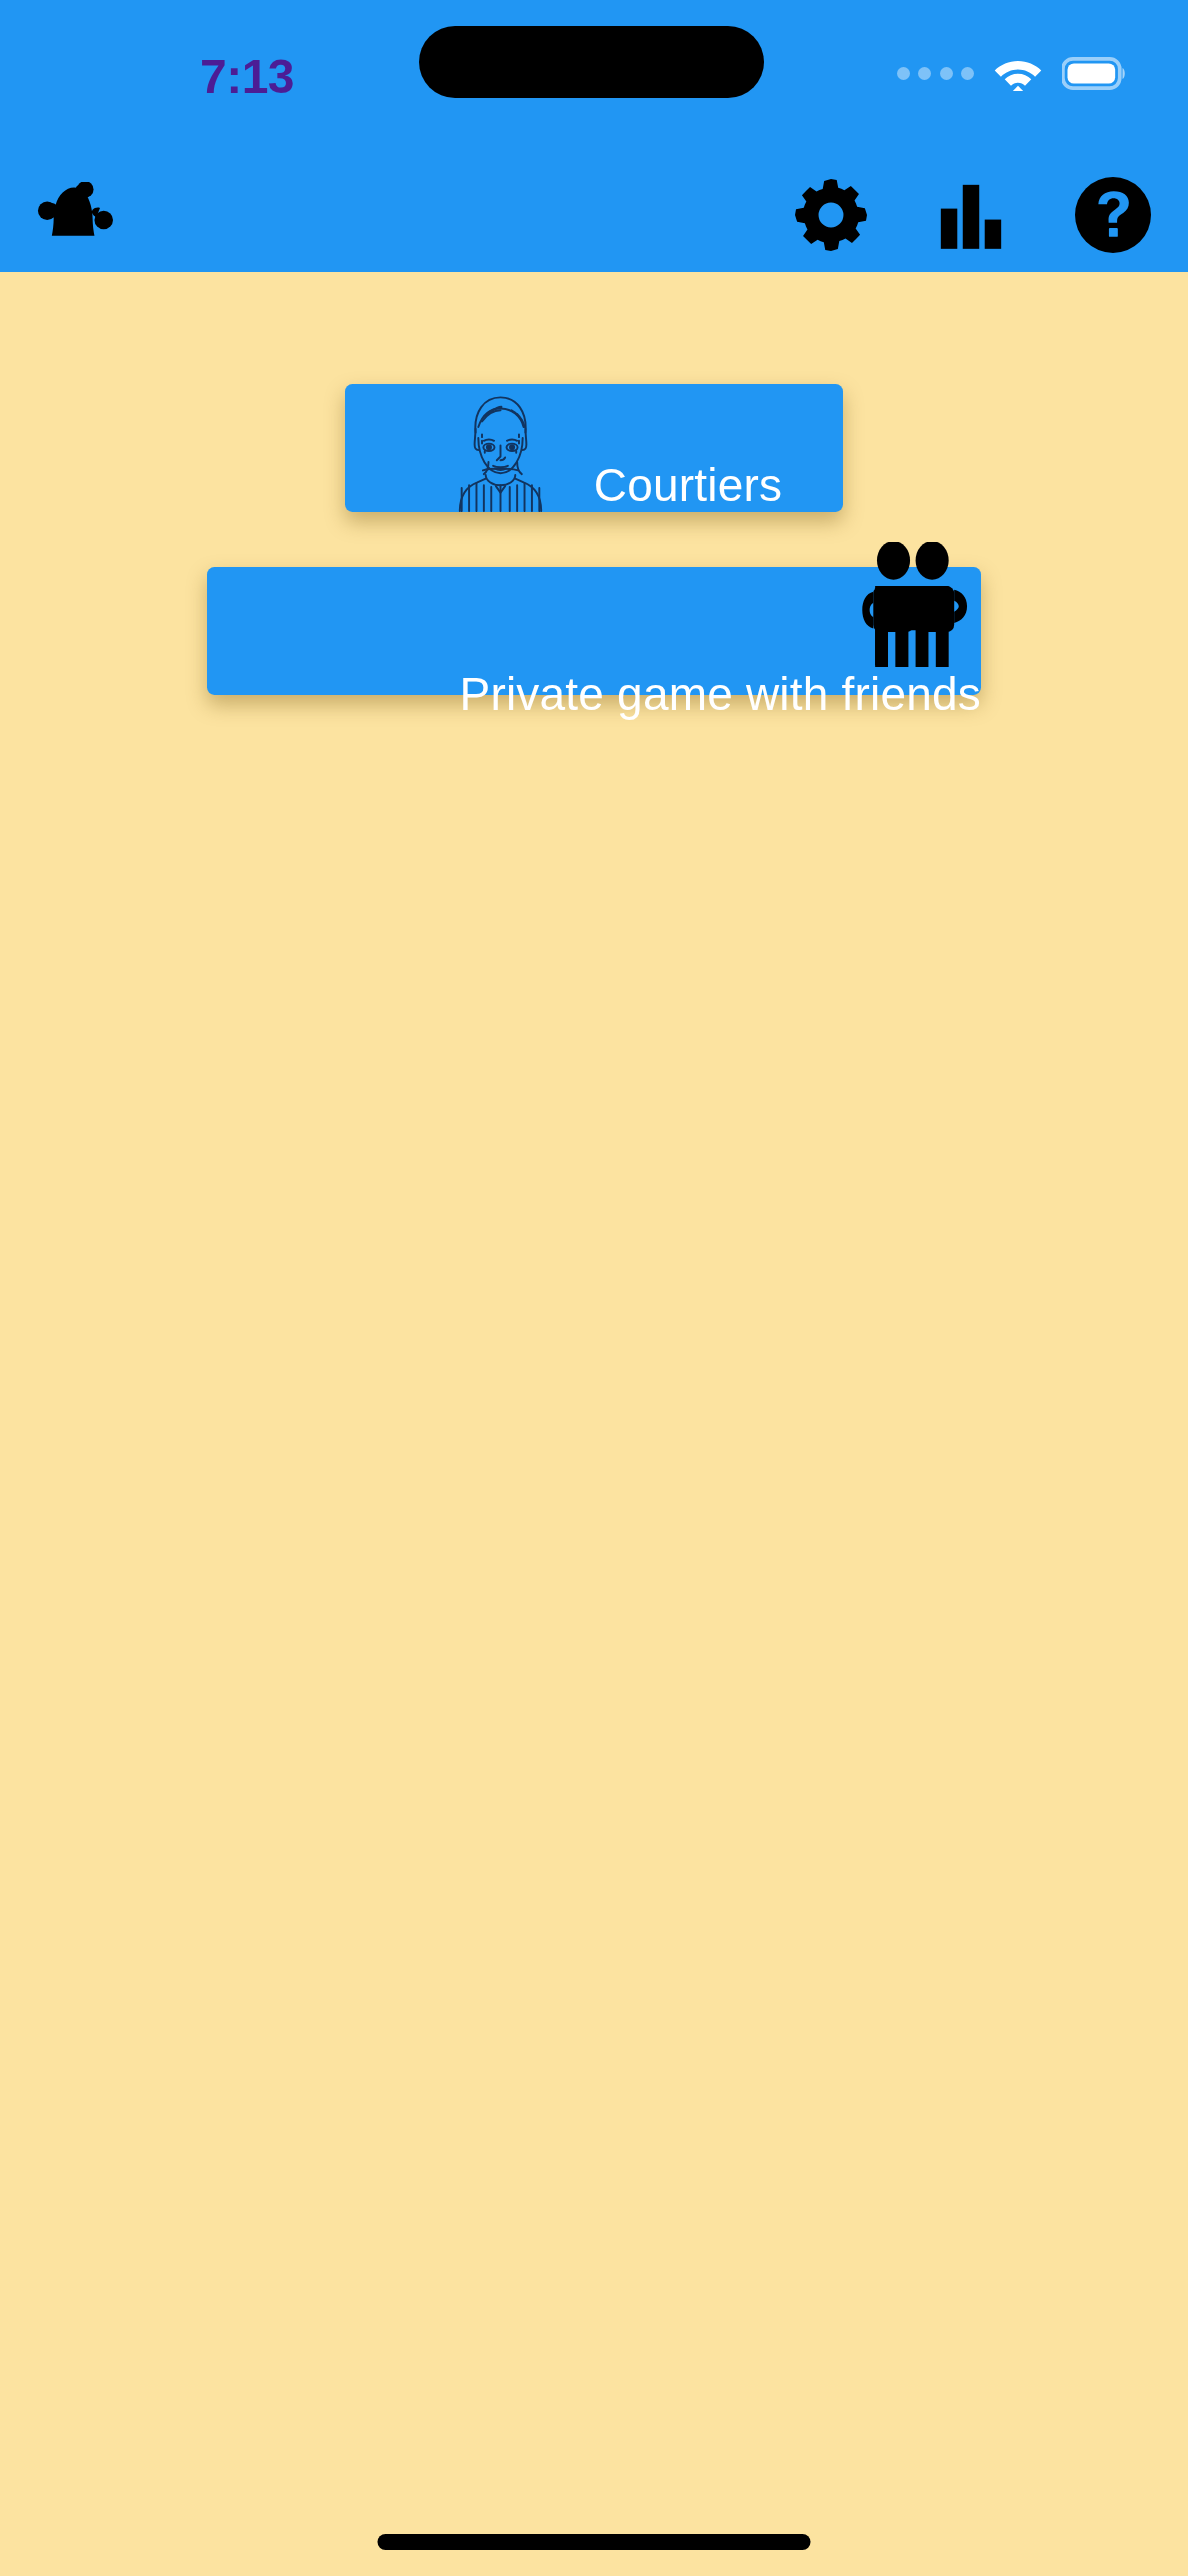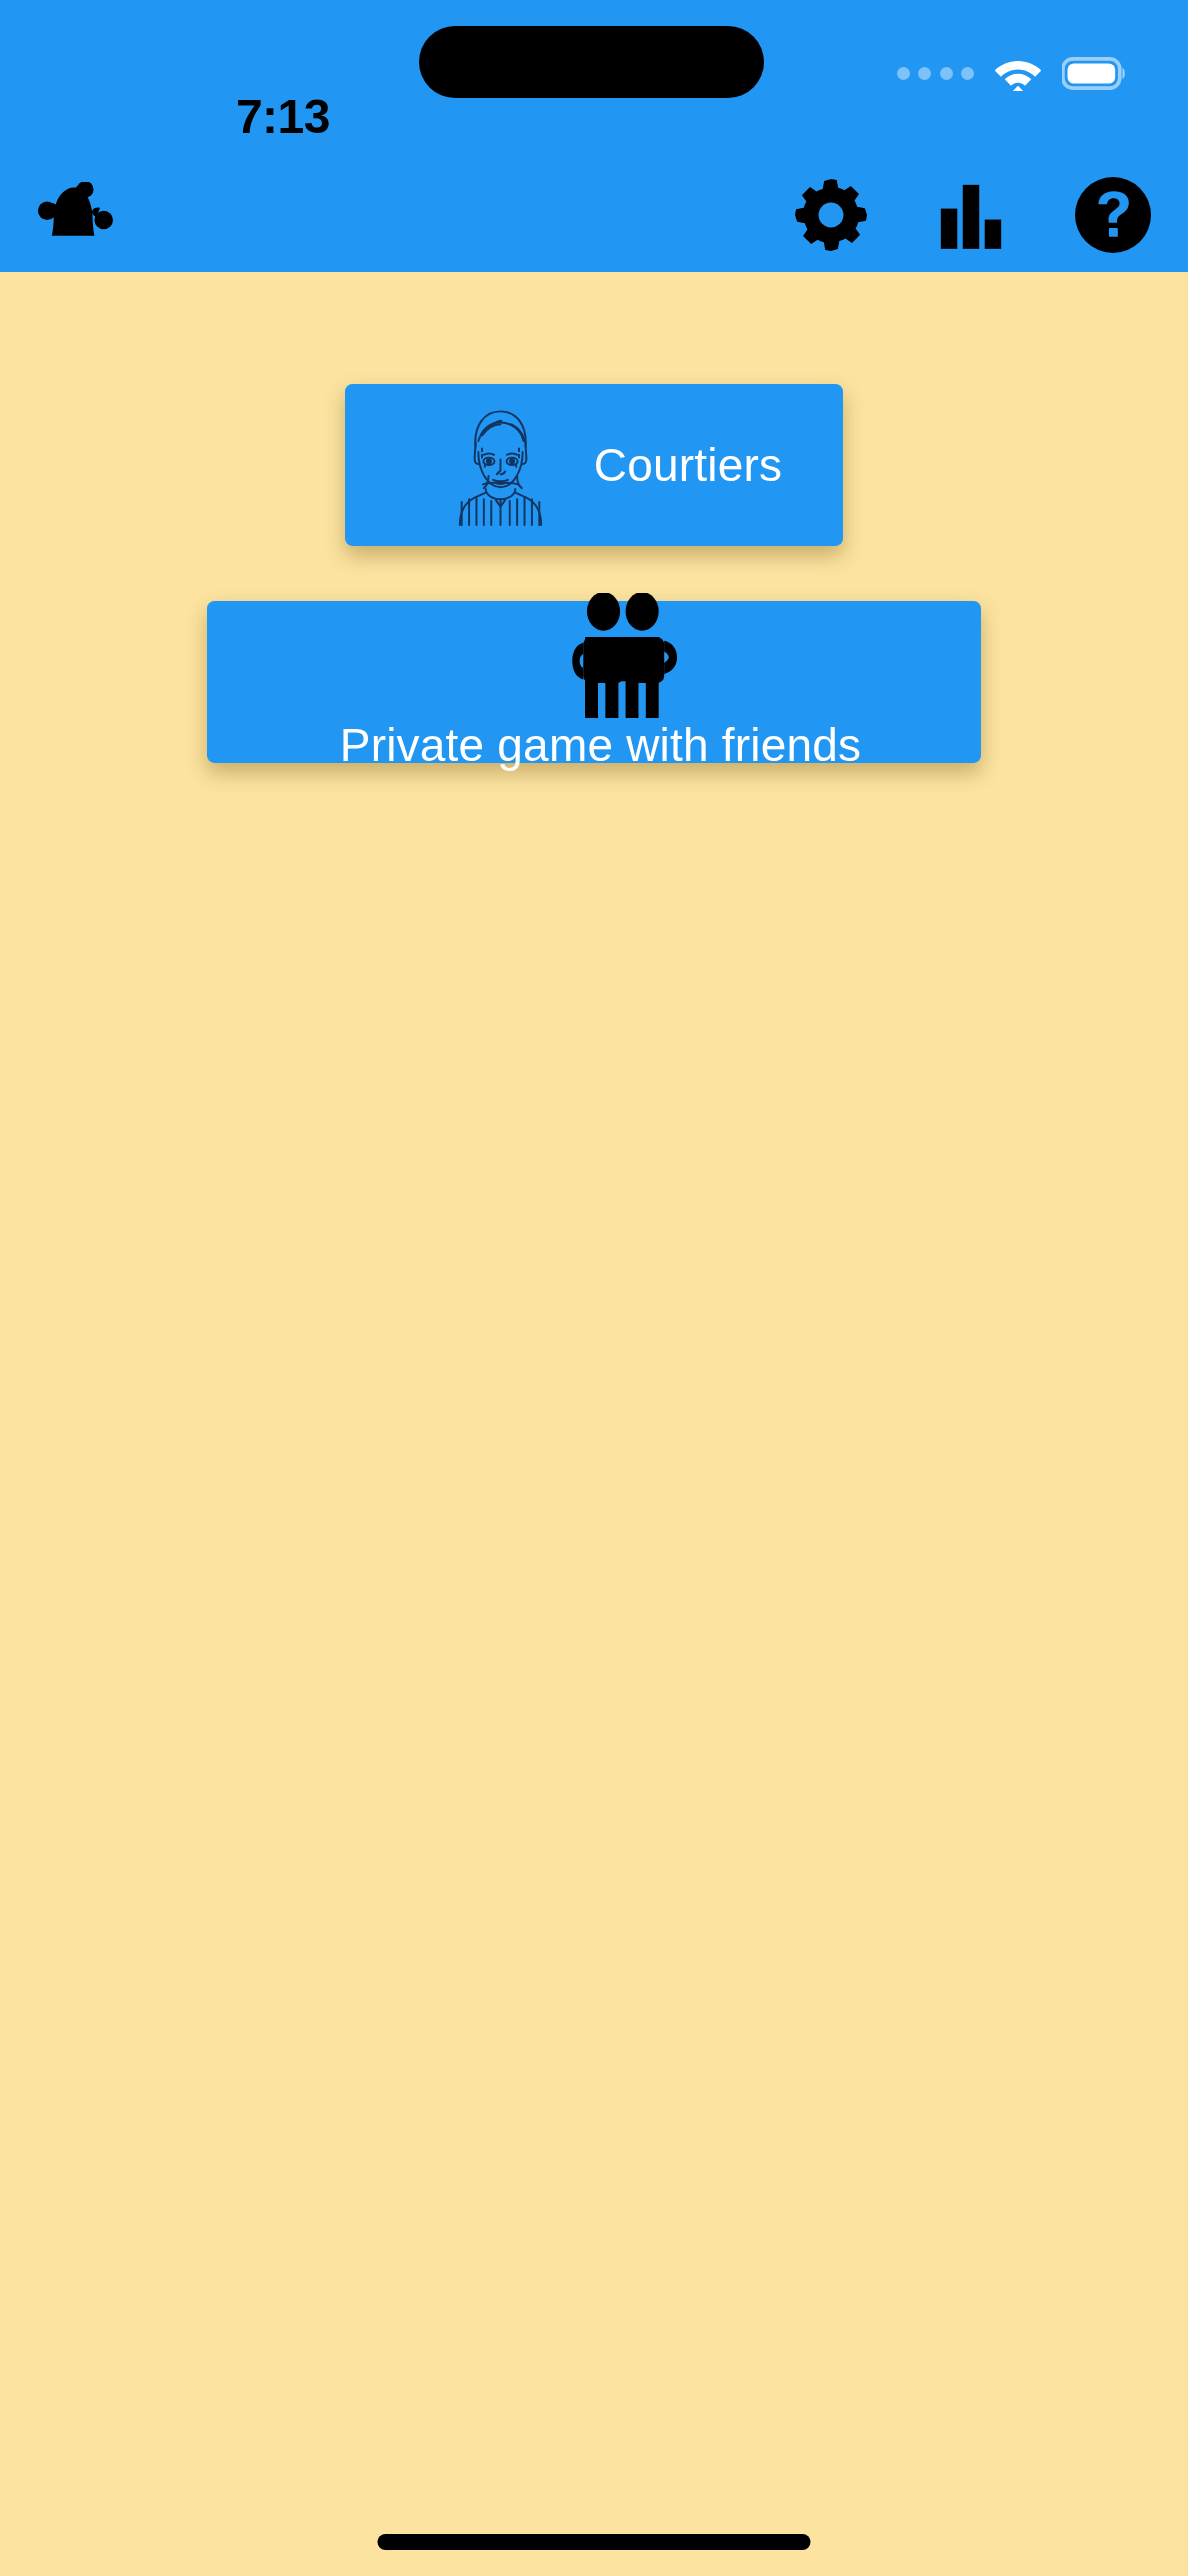--- a/index.html
+++ b/index.html
@@ -26,26 +26,25 @@
     width:1188px;
     height:158px;
     background:#2196F3;
     z-index:5;
   }
   #status-time {
     position:absolute;
     left:164px;
     top:49px;
     width:166px;
-    text-align:right;
+    text-align:center;
     font-size:48px;
     font-weight:700;
-    color:#000000;
+    color:#4c1d95;
     letter-spacing:-0.5px;
-    margin-top:40px;
   }
   #dynamic-island {
     position:absolute;
     left:419px;
     top:26px;
     width:345px;
     height:72px;
     background:#000000;
     border-radius:36px;
   }
@@ -113,29 +112,29 @@
     position:absolute;
     top:111px; left:0;
     width:1188px;
     display:flex;
     flex-direction:column;
     align-items:center;
     gap:55px;
   }
   .menu-btn {
     display:flex;
-    align-items:center;
+    align-items:flex-end;
     justify-content:center;
     background:#2196F3;
     border:none;
     border-radius:7.4px;
     box-shadow:0 9.2px 20px rgba(120,90,20,0.38);
     cursor:pointer;
     padding:0 0;
-    height:162px;
+    height:128px;
   }
   .menu-btn .mb-icon {
     display:flex;
     align-items:center;
     justify-content:center;
     flex:0 0 auto;
   }
   .menu-btn .mb-label {
     color:#FFFFFF;
     font-size:46px;

